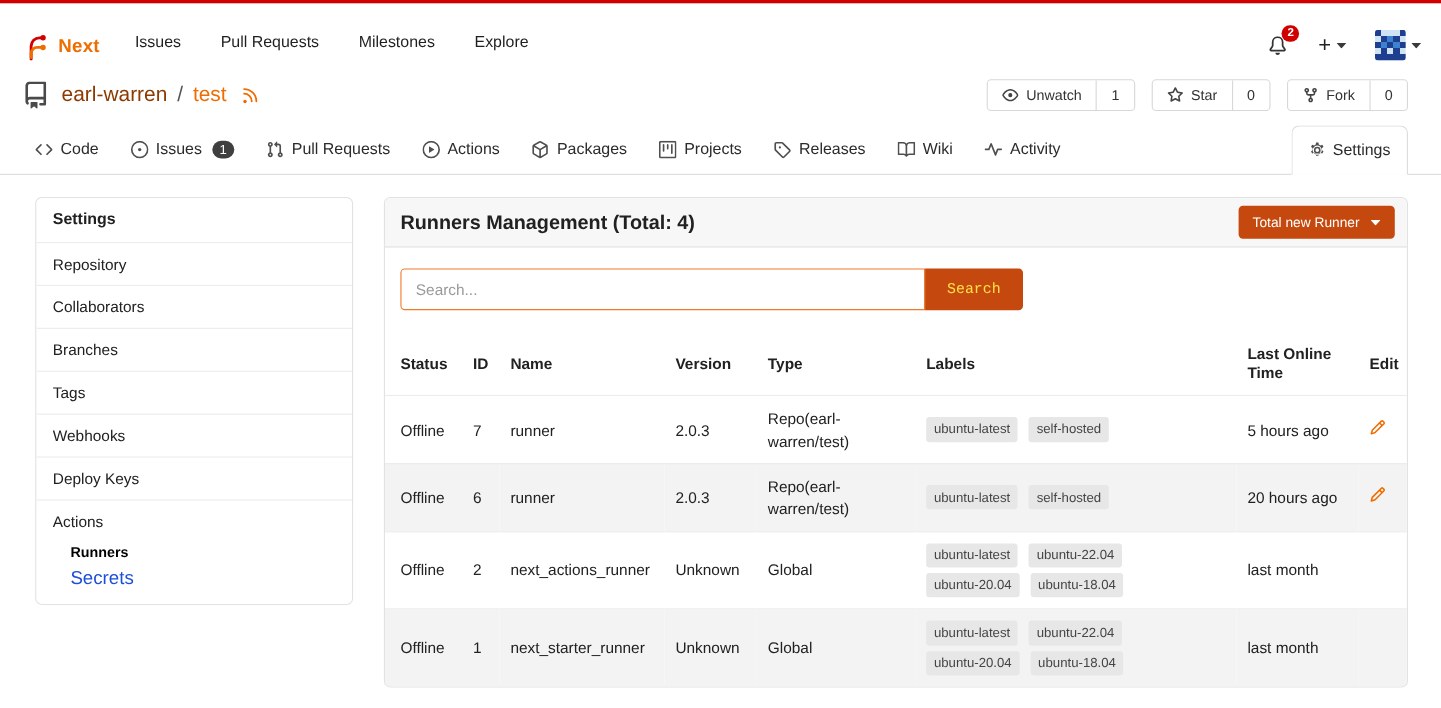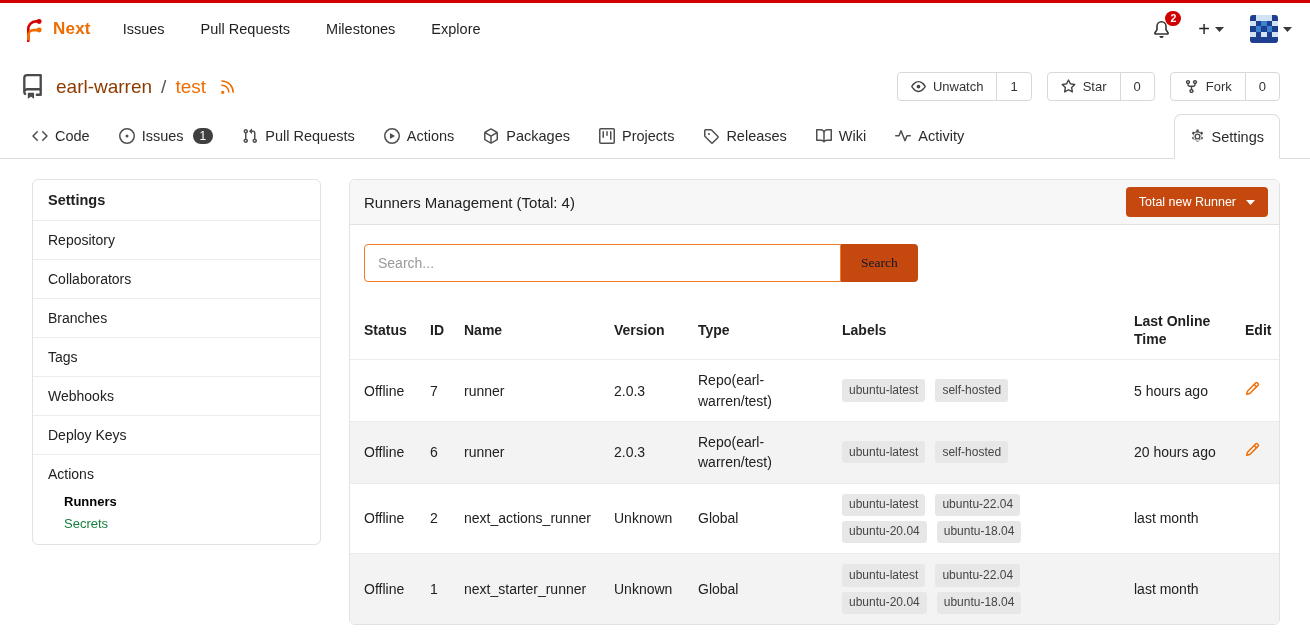--- a/index.html
+++ b/index.html
@@ -2,21 +2,21 @@
 <html style="--topbar: #d10000; --primary: #c5490f; --accent: #ef6c00; --owner: #8c3a00;"><head>
 <meta charset="utf-8">
 <style>
 :root{--topbar:#d10000;--primary:#c5490f;--accent:#ef6c00;--owner:#8c3a00}
 *{box-sizing:border-box;margin:0;padding:0}
 html,body{width:1310px;height:644px}
 body{font-family:"Liberation Sans","DejaVu Sans",sans-serif;font-size:14px;color:#212121;background:#fff;overflow:hidden}
 a{text-decoration:none;color:inherit;cursor:pointer}
 svg{display:block}
 .top-stripe{height:3px;background:var(--topbar)}
-.navbar{display:flex;align-items:center;height:52px;padding:0 18px}
+.navbar{display:flex;align-items:flex-end;height:52px;padding:0 18px}
 .brand{display:flex;align-items:center;gap:9px;margin-right:14px}
 .brand-name{color:var(--accent);font-weight:700;font-size:17px;letter-spacing:.2px}
 .nav-links{display:flex;align-items:center}
 .nav-link{padding:8px 18px;color:#1f1f1f;font-size:14.5px}
 .nav-right{margin-left:auto;display:flex;align-items:center;gap:26px}
 .bell-wrap{position:relative;padding:2px;cursor:pointer}
 .badge-dot{position:absolute;top:-8px;right:-9px;background:var(--topbar);color:#fff;font-size:10.5px;font-weight:700;border-radius:9px;padding:1.5px 5px;line-height:1.2}
 .menu-btn{display:flex;align-items:center;gap:5px;cursor:pointer}
 .plus-glyph{font-size:20px;line-height:1;color:#222}
 .avatar{width:28px;height:28px;border-radius:3px;overflow:hidden}
@@ -36,29 +36,29 @@
 .tabs{display:flex;align-items:stretch;border-bottom:1px solid #dcdcdc;padding:0 30px 0 32px;height:45px}
 .tab{display:flex;align-items:center;gap:7px;margin-right:29px;color:#2b2b2b;font-size:14.5px}
 .tab-badge{background:#3f3f3f;color:#fff;font-size:12px;border-radius:10px;padding:1px 7px;margin-left:2px}
 .tab-settings{margin-left:auto;margin-right:0;border:1px solid #dcdcdc;border-bottom:1px solid #fff;border-radius:7px 7px 0 0;background:#fff;padding:0 15px;margin-bottom:-1px;font-weight:500}
 .ticon svg{fill:#4f4f4f}
 .content{display:flex;align-items:flex-start;gap:28px;padding:20px 30px 0 32px}
 .side-card{width:289px;border:1px solid #e2e2e2;border-radius:6px;background:#fff;overflow:hidden}
 .side-title{padding:12px 15px;font-weight:700;font-size:14.5px}
 .side-item{display:block;padding:11px 15px;border-top:1px solid #ececec;font-size:14px}
 .side-sub-strong{display:block;padding:1px 15px 7px 31px;font-weight:700;font-size:13px;color:#000}
-.side-sub{display:block;padding:0 15px 13px 31px;font-size:13px;color:#15803d}
+.side-sub{display:block;padding:0 15px 13px 31px;font-size:17px;color:#1d4ed8}
 .main-card{flex:1;border:1px solid #e2e2e2;border-radius:6px;background:#fff;overflow:hidden}
 .main-header{display:flex;justify-content:space-between;align-items:center;background:#f7f7f7;border-bottom:1px solid #e2e2e2;padding:7px 11px 7px 14px}
-.main-title{font-weight:400;font-size:15px}
+.main-title{font-weight:700;font-size:18px}
 .create-btn{display:flex;align-items:center;gap:10px;background:var(--primary);color:#fff;border:none;border-radius:4px;padding:8px 13px;font-size:12.5px;font-family:inherit;cursor:pointer}
 .search-row{display:flex;padding:19px 14px}
 .search-input{width:477px;height:38px;border:1px solid #f07a28;border-radius:4px 0 0 4px;padding:0 13px;font-size:14px;font-family:inherit;color:#333;outline:none}
 .search-input::placeholder{color:#9a9a9a}
-.search-btn{height:38px;padding:0 20px;background:var(--primary);color:#0f172a;border:none;border-radius:0 4px 4px 0;font-size:13.5px;font-family:Liberation Serif, serif;cursor:pointer}
+.search-btn{height:38px;padding:0 20px;background:var(--primary);color:#fde047;border:none;border-radius:0 4px 4px 0;font-size:13.5px;font-family:Liberation Mono, monospace;cursor:pointer}
 table.runners{width:100%;border-collapse:collapse;table-layout:fixed;font-size:14px}
 .runners th{text-align:left;font-weight:700;padding:11px 10px;vertical-align:middle;line-height:1.3}
 .runners td{padding:10px;border-top:1px solid #ececec;vertical-align:middle;line-height:1.45}
 .runners th:first-child,.runners td:first-child{padding-left:14px}
 .runners tbody tr:nth-child(even){background:#f3f3f3}
 .labels{display:flex;flex-wrap:wrap;gap:5px 10px;max-width:278px}
 .label-badge{background:#e7e7e7;color:#454545;font-size:12px;padding:2.5px 7px;border-radius:3px;white-space:nowrap}
 .pencil{cursor:pointer;display:inline-block}
 .pencil svg{fill:var(--accent)}
 </style>

